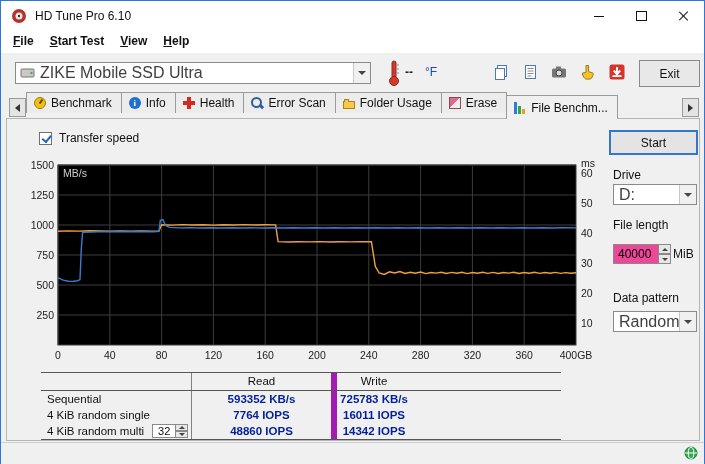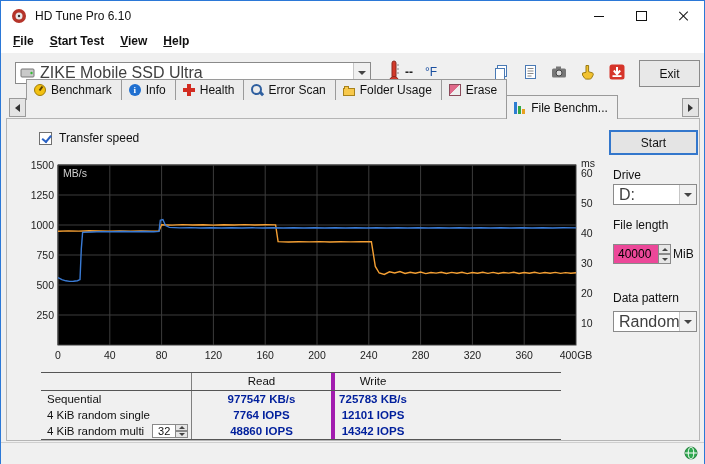--- a/index.html
+++ b/index.html
@@ -34,21 +34,21 @@
   .tbtn{position:absolute;top:58px;width:26px;height:26px;display:flex;align-items:center;justify-content:center;background:transparent;}
   .exitbtn{position:absolute;left:638px;top:59px;width:59px;height:25px;background:#e8e8e8;border:1px solid #8a8a8a;
     font-size:12px;color:#111;display:flex;align-items:center;justify-content:center;}
   
   .tabscroll{position:absolute;top:97px;width:17px;height:19px;background:#e4e4e4;border:1px solid #9a9a9a;box-sizing:border-box;
     display:flex;align-items:center;justify-content:center;}
   .tri-left{width:0;height:0;border-top:4px solid transparent;border-bottom:4px solid transparent;border-right:5px solid #333;}
   .tri-right{width:0;height:0;border-top:4px solid transparent;border-bottom:4px solid transparent;border-left:5px solid #333;}
   #tabs{position:absolute;left:26px;top:94px;height:24px;display:flex;align-items:flex-end;}
   .tab{display:flex;align-items:center;height:20px;padding:0 9px 0 7px;font-size:12px;color:#111;background:#ececec;
-    border:1px solid #9a9a9a;border-bottom:none;margin-bottom:19px;margin-left:-1px;white-space:nowrap;}
+    border:1px solid #9a9a9a;border-bottom:none;margin-bottom:6px;margin-left:-1px;white-space:nowrap;}
   .tab.active{height:23px;background:#f0f0f0;margin-bottom:0;position:relative;z-index:6;}
   .tabicon{width:12px;height:12px;display:inline-block;margin-right:5px;position:relative;flex:none;}
   .benchmark-icon{background:#f2c010;border:1px solid #a07d08;border-radius:50%;box-sizing:border-box;}
   .benchmark-icon::after{content:'';position:absolute;left:5px;top:1px;width:2px;height:5px;background:#5a4100;transform:rotate(35deg);}
   .info-icon{background:#1f6fd0;border-radius:50%;}
   .info-icon::after{content:'i';position:absolute;left:0;right:0;top:0;bottom:0;color:#fff;font:bold 9px/12px "Liberation Serif",serif;text-align:center;}
   .health-icon::before{content:'';position:absolute;left:0;top:4px;width:12px;height:4px;background:#d22b20;}
   .health-icon::after{content:'';position:absolute;left:4px;top:0;width:4px;height:12px;background:#d22b20;}
   .error-scan-icon::before{content:'';position:absolute;left:0;top:0;width:7px;height:7px;border:2px solid #2f5f9f;border-radius:50%;}
   .error-scan-icon::after{content:'';position:absolute;left:8px;top:8px;width:5px;height:2.5px;background:#2f5f9f;transform:rotate(45deg);}
@@ -64,21 +64,21 @@
   .cblabel{position:absolute;left:58px;top:130px;font-size:12px;color:#111;}
   #chartsvg{position:absolute;left:18px;top:150px;}
   .ax{fill:#222;font-size:10.5px;font-family:"Liberation Sans",sans-serif;}
   .axlight{fill:#cfcfcf;font-size:10.5px;font-family:"Liberation Sans",sans-serif;}
   
   .results{position:absolute;left:40px;top:371px;width:520px;border-top:1px solid #555;border-bottom:1px solid #555;}
   .r-row{display:grid;grid-template-columns:150px 140px 80px 150px;height:16px;line-height:16px;font-size:11.5px;color:#111;}
   .r-head{border-bottom:1px solid #555;height:17px;line-height:17px;}
   .r-row .cc{text-align:center;}
   .r-row .v1{border-left:1px solid #808080;}
-  .r-row .v2{border-left:4px solid #a21caf;}
+  .r-row .v2{border-left:6px solid #a21caf;}
   .rlabel{padding-left:6px;display:flex;align-items:center;}
   .num{color:#001f9c;font-weight:bold;}
   .mini-spin{display:inline-flex;margin-left:8px;height:14px;}
   .mini-spin .val{width:22px;background:#fff;border:1px solid #8a8a8a;font-size:11px;line-height:12px;text-align:center;}
   .spincol{display:flex;flex-direction:column;width:12px;}
   .spinbtn{flex:1;background:#e6e6e6;border:1px solid #8a8a8a;border-left:none;display:flex;align-items:center;justify-content:center;}
   .tri-up-s{width:0;height:0;border-left:3px solid transparent;border-right:3px solid transparent;border-bottom:3px solid #444;}
   .tri-dn-s{width:0;height:0;border-left:3px solid transparent;border-right:3px solid transparent;border-top:3px solid #444;}
   
   .startbtn{position:absolute;left:608px;top:129px;width:89px;height:25px;background:#e4e4e4;border:2px solid #3377cc;box-sizing:border-box;
@@ -269,28 +269,28 @@
 
   <div class="results">
     <div class="r-row r-head">
       <div></div>
       <div class="cc v1">Read</div>
       <div class="cc v2">Write</div>
       <div></div>
     </div>
     <div class="r-row">
       <div class="rlabel">Sequential</div>
-      <div class="cc v1 num">977547 KB/s</div>
+      <div class="cc v1 num">593352 KB/s</div>
       <div class="cc v2 num">725783 KB/s</div>
       <div></div>
     </div>
     <div class="r-row">
       <div class="rlabel">4 KiB random single</div>
       <div class="cc v1 num">7764 IOPS</div>
-      <div class="cc v2 num">12101 IOPS</div>
+      <div class="cc v2 num">16011 IOPS</div>
       <div></div>
     </div>
     <div class="r-row">
       <div class="rlabel">
         <span>4 KiB random multi</span>
         <span class="mini-spin">
           <span class="val">32</span>
           <span class="spincol">
             <span class="spinbtn">
                 <span class="tri-up-s"></span>

